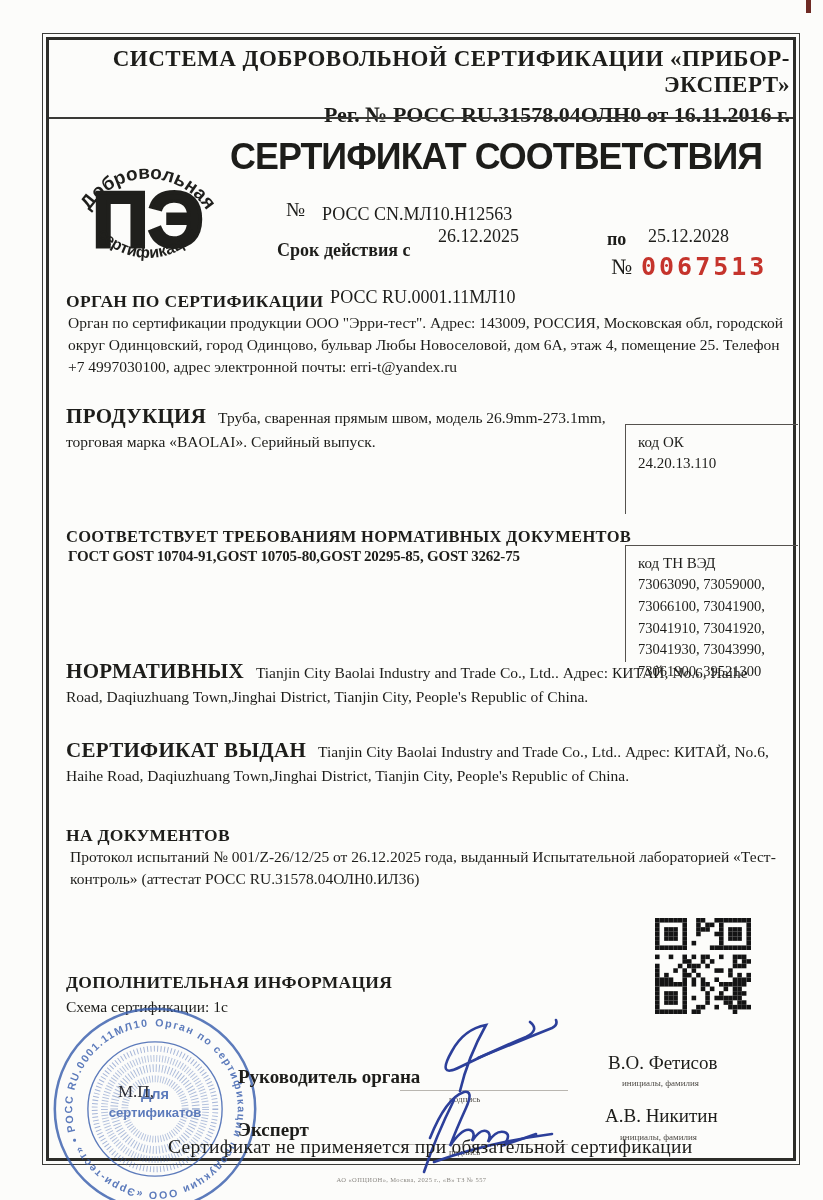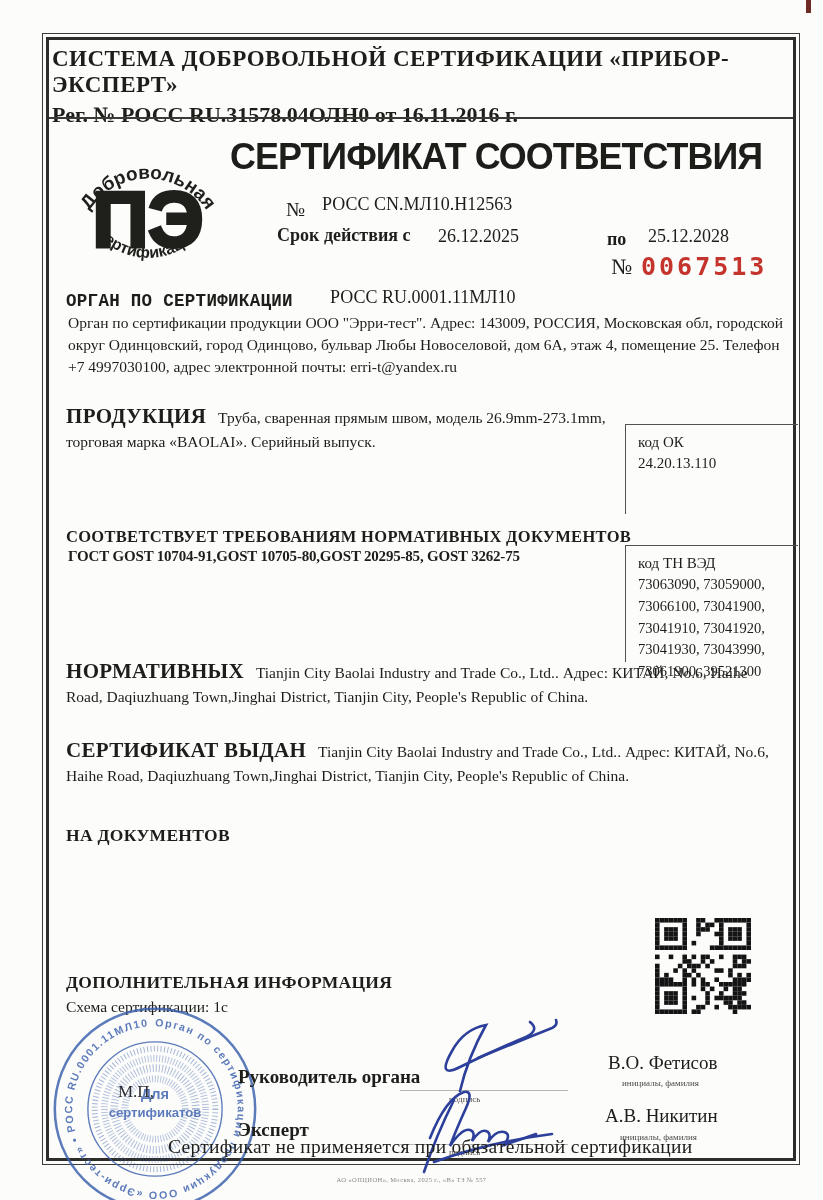--- a/index.html
+++ b/index.html
@@ -2,21 +2,21 @@
 <html><head>
 <meta charset="utf-8">
 <style>
   html,body{margin:0;padding:0;background:#ffffff;}
   .page{position:relative;width:823px;height:1200px;background:#fcfcfa;overflow:hidden;
         font-family:"Liberation Serif",serif;color:#1d1d1a;}
   .frame-outer{position:absolute;left:42px;top:33px;width:756px;height:1130px;
         border:1.5px solid #3c3c38;}
   .frame-inner{position:absolute;left:3px;top:3px;right:3px;bottom:3px;border:3px solid #2d2d29;}
   .abs{position:absolute;}
-  .hdr{left:52px;top:46px;width:738px;text-align:left;font-weight:bold;}
+  .hdr{left:52px;top:46px;width:738px;text-align:right;font-weight:bold;}
   .hdr-l1{font-size:23px;letter-spacing:.5px;}
   .hdr-l2{font-size:22px;margin-top:4px;}
   .hdr-rule{left:49px;top:117px;width:744px;border-top:2px solid #3a3a36;}
   .title{left:230px;top:136px;width:562px;font-family:"Liberation Sans",sans-serif;
          font-weight:bold;font-size:37px;letter-spacing:-1px;transform:scaleX(.97);
          transform-origin:left;white-space:nowrap;}
   .no-lbl{font-size:20px;}
   .val{font-size:18px;}
   .bold-lbl{font-weight:bold;font-size:18px;}
   .red-num{font-family:"DejaVu Sans Mono",monospace;font-size:25px;color:#c5342c;
@@ -68,31 +68,31 @@
     </text>
     <text x="95" y="122" text-anchor="middle" font-size="82" font-weight="bold" fill="#1f1f1c" stroke="#1f1f1c" stroke-width="4">ПЭ</text>
     <text font-size="17" font-weight="bold" fill="#1f1f1c">
       <textPath href="#arcB" startOffset="50%" text-anchor="middle">сертификация</textPath>
     </text>
   </svg>
 
   <div class="abs title">СЕРТИФИКАТ СООТВЕТСТВИЯ</div>
 
   <span class="abs no-lbl" style="left:286px;top:198px;">№</span>
-  <span class="abs val" style="left:322px;top:194px;">РОСС CN.МЛ10.Н12563</span>
-
-  <span class="abs bold-lbl" style="left:277px;top:225px;text-align:center;">Срок действия  с</span>
+  <span class="abs val" style="left:322px;top:204px;">РОСС CN.МЛ10.Н12563</span>
+
+  <span class="abs bold-lbl" style="left:277px;top:240px;text-align:center;">Срок действия  с</span>
   <span class="abs val" style="left:438px;top:226px;">26.12.2025</span>
   <span class="abs bold-lbl" style="left:607px;top:229px;">по</span>
   <span class="abs val" style="left:648px;top:226px;">25.12.2028</span>
 
   <span class="abs no-lbl" style="left:611px;top:254px;font-size:22px;">№</span>
   <span class="abs red-num" style="left:641px;top:252px;">0067513</span>
 
-  <span class="abs sec-lbl" style="left:66px;top:291px;font-family:Liberation Mono, monospace;">ОРГАН ПО СЕРТИФИКАЦИИ</span>
+  <span class="abs sec-lbl" style="left:66px;top:291px;">ОРГАН ПО СЕРТИФИКАЦИИ</span>
   <span class="abs val" style="left:330px;top:287px;">РОСС RU.0001.11МЛ10</span>
   <div class="abs body-txt" style="left:68px;top:312px;width:718px;">Орган по сертификации продукции ООО "Эрри-тест". Адрес: 143009, РОССИЯ, Московская обл, городской округ Одинцовский, город Одинцово, бульвар Любы Новоселовой, дом 6А, этаж 4, помещение 25. Телефон +7 4997030100, адрес электронной почты: erri-t@yandex.ru</div>
 
   <div class="abs inline-sec" style="left:66px;top:401px;width:578px;">
     <span class="sec-lbl">ПРОДУКЦИЯ</span>
     <span>Труба, сваренная прямым швом, модель 26.9mm-273.1mm, торговая марка «BAOLAI». Серийный выпуск.</span>
   </div>
   <div class="abs code-box" style="left:625px;top:424px;width:156px;height:78px;">
     <div>код ОК</div>
     <div>24.20.13.110</div>
@@ -115,20 +115,21 @@
     <span class="sec-lbl">НОРМАТИВНЫХ</span>
     <span>Tianjin City Baolai Industry and Trade Co., Ltd.. Адрес: КИТАЙ, No.6, Haihe Road, Daqiuzhuang Town,Jinghai District, Tianjin City, People's Republic of China.</span>
   </div>
 
   <div class="abs inline-sec" style="left:66px;top:735px;width:722px;">
     <span class="sec-lbl">СЕРТИФИКАТ ВЫДАН</span>
     <span>Tianjin City Baolai Industry and Trade Co., Ltd.. Адрес: КИТАЙ, No.6, Haihe Road, Daqiuzhuang Town,Jinghai District, Tianjin City, People's Republic of China.</span>
   </div>
 
   <div class="abs sec-lbl" style="left:66px;top:825px;">НА ДОКУМЕНТОВ</div>
+  <div class="abs body-txt" style="left:70px;top:846px;width:718px;">Протокол испытаний № 001/Z-26/12/25 от 26.12.2025 года, выданный Испытательной лабораторией «Тест-контроль» (аттестат РОСС RU.31578.04ОЛН0.ИЛ36)</div>
 
   <svg class="abs qr" style="left:655px;top:918px;" width="96" height="96" viewBox="0 0 105 105" fill="#141414">
     <g id="qr-grid">
         <rect x="0" y="0" width="5" height="5"></rect>
         <rect x="5" y="0" width="5" height="5"></rect>
         <rect x="10" y="0" width="5" height="5"></rect>
         <rect x="15" y="0" width="5" height="5"></rect>
         <rect x="20" y="0" width="5" height="5"></rect>
         <rect x="25" y="0" width="5" height="5"></rect>
         <rect x="30" y="0" width="5" height="5"></rect>

